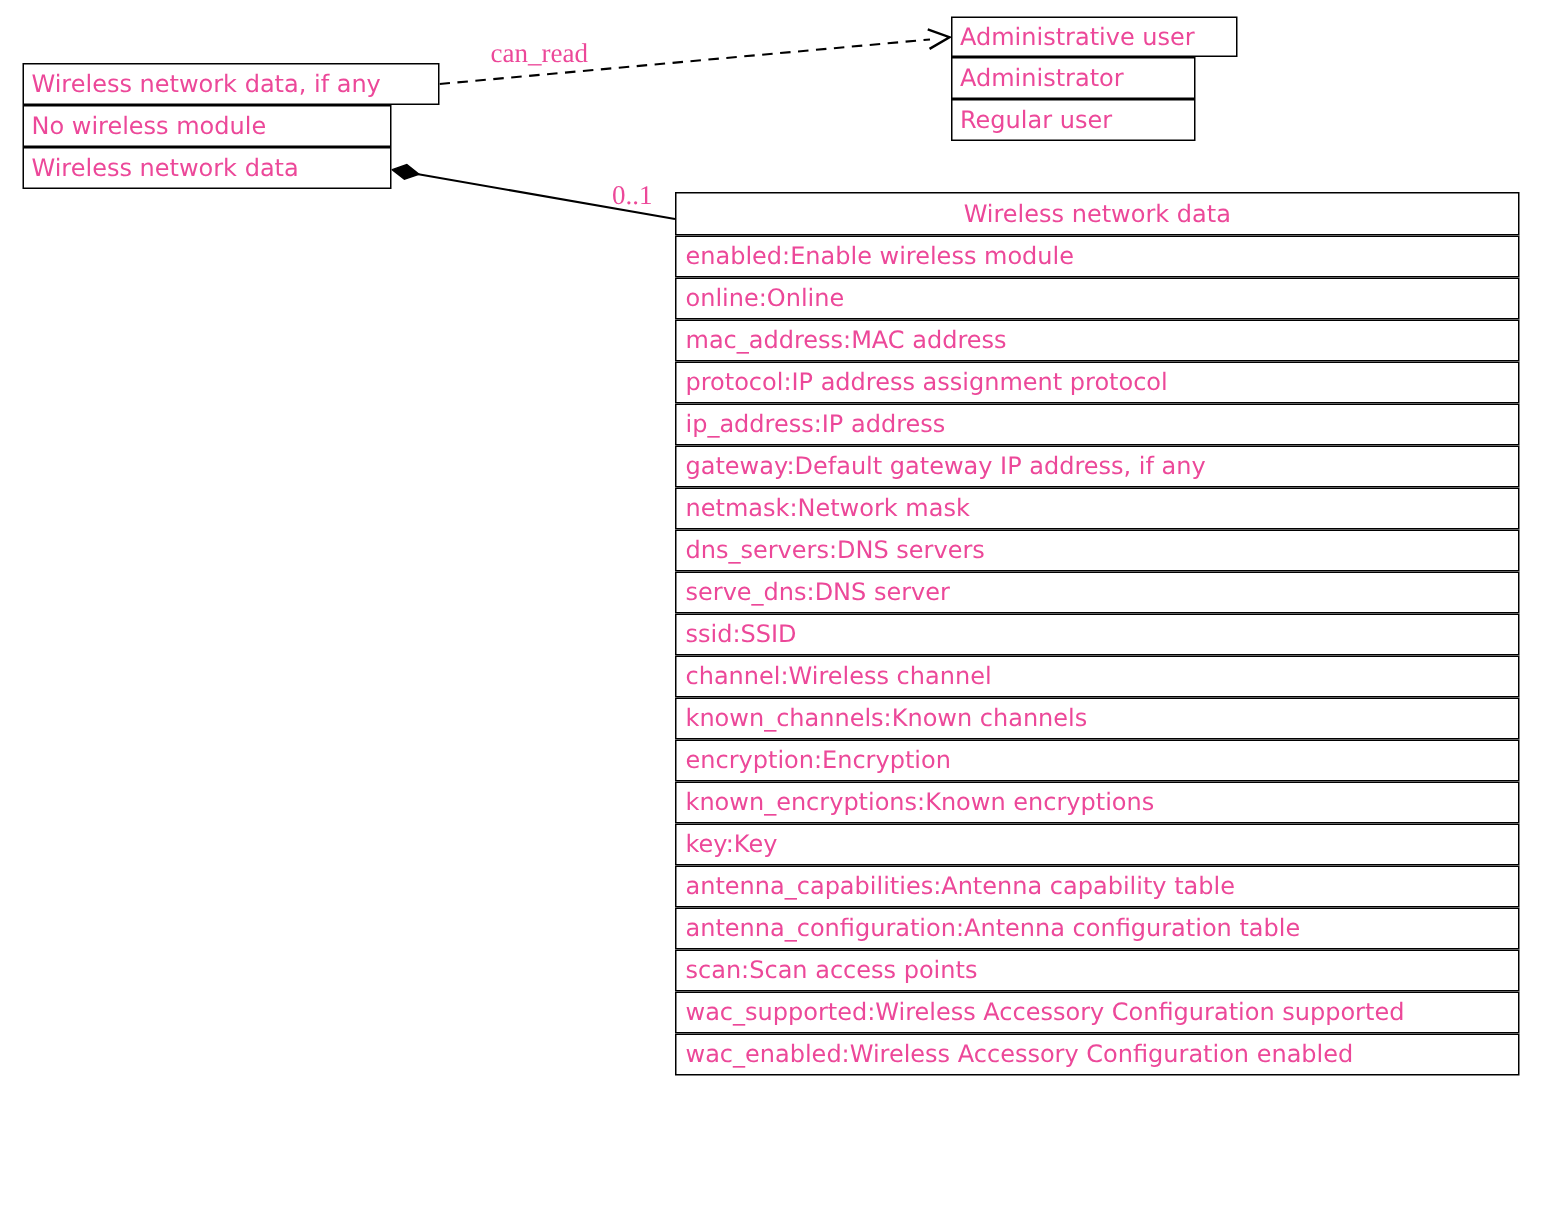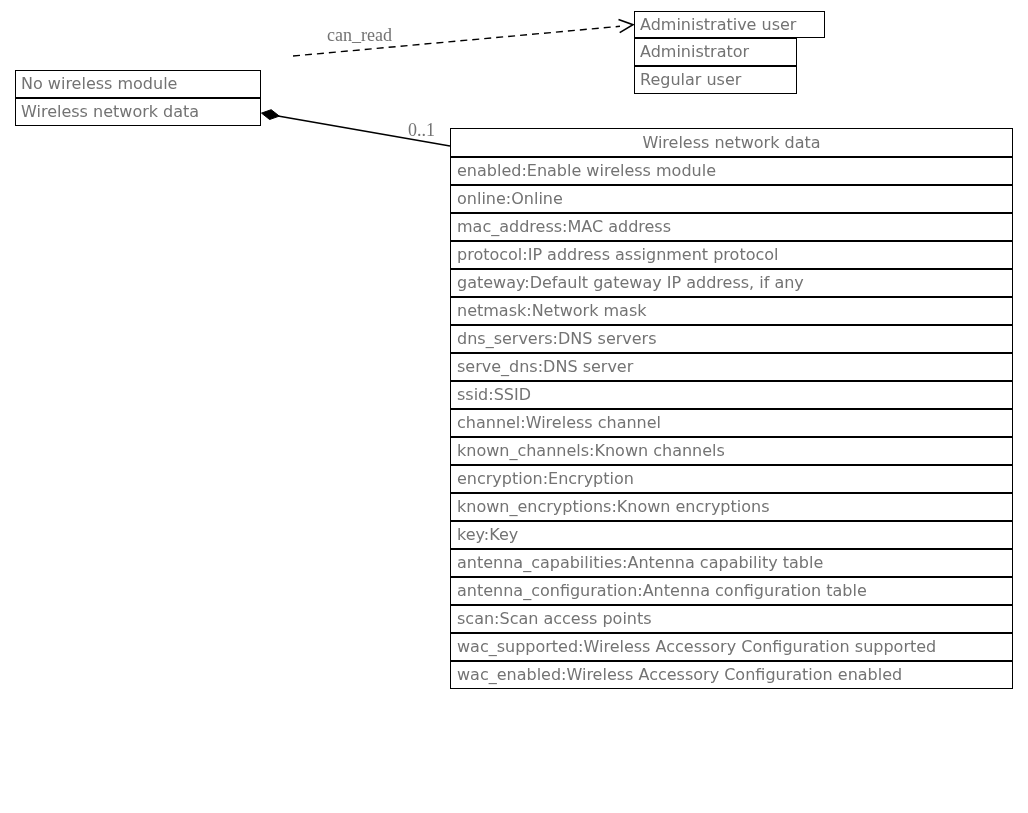--- a/index.html
+++ b/index.html
@@ -1,21 +1,21 @@
 <!DOCTYPE html>
 <html><head>
 <meta charset="utf-8">
 <style>
   html, body { margin: 0; padding: 0; background: #ffffff; }
   .canvas {
     position: relative;
     width: 1028px;
     height: 813px;
     background: #ffffff;
-    color: #737373;
+    color: #ec4899;
     font-family: "DejaVu Sans", "Liberation Sans", sans-serif;
     overflow: hidden;
   }
   .edge-layer {
     position: absolute;
     left: 0; top: 0;
     pointer-events: none;
   }
   .edge-dashed {
     stroke: #000000;
@@ -83,33 +83,35 @@
     <path class="edge-dashed" d="M293,56 L620,26.3"></path>
     <polyline class="open-arrowhead" points="618.5,19.6 633,24.8 619.7,32.6"></polyline>
     <path class="edge-solid" d="M278,116 L450,146"></path>
     <polygon class="composition-diamond" points="261.5,113.1 271.2,109.7 279.3,116.1 269.6,119.5"></polygon>
   </svg>
 
   <div class="edge-label" style="left:327px; top:26px;">can_read</div>
 
   <div class="edge-label" style="left:408px; top:121px;">0..1</div>
 
+  <div class="node-row" style="left:15px; top:42px; width:278px;">Wireless network data, if any</div>
   <div class="node-row" style="left:15px; top:70px; width:246px;">No wireless module</div>
   <div class="node-row" style="left:15px; top:98px; width:246px;">Wireless network data</div>
 
   <div class="node-row" style="left:634px; top:11px; width:191px; height:27px; line-height:25px;">Administrative user</div>
   <div class="node-row" style="left:634px; top:38px; width:163px;">Administrator</div>
   <div class="node-row" style="left:634px; top:66px; width:163px;">Regular user</div>
 
   <div class="attr-table" style="left:450px; top:128px; width:563px;">
     <div class="trow header">Wireless network data</div>
     <div class="trow">enabled:Enable wireless module</div>
     <div class="trow">online:Online</div>
     <div class="trow">mac_address:MAC address</div>
     <div class="trow">protocol:IP address assignment protocol</div>
+    <div class="trow">ip_address:IP address</div>
     <div class="trow">gateway:Default gateway IP address, if any</div>
     <div class="trow">netmask:Network mask</div>
     <div class="trow">dns_servers:DNS servers</div>
     <div class="trow">serve_dns:DNS server</div>
     <div class="trow">ssid:SSID</div>
     <div class="trow">channel:Wireless channel</div>
     <div class="trow">known_channels:Known channels</div>
     <div class="trow">encryption:Encryption</div>
     <div class="trow">known_encryptions:Known encryptions</div>
     <div class="trow">key:Key</div>

